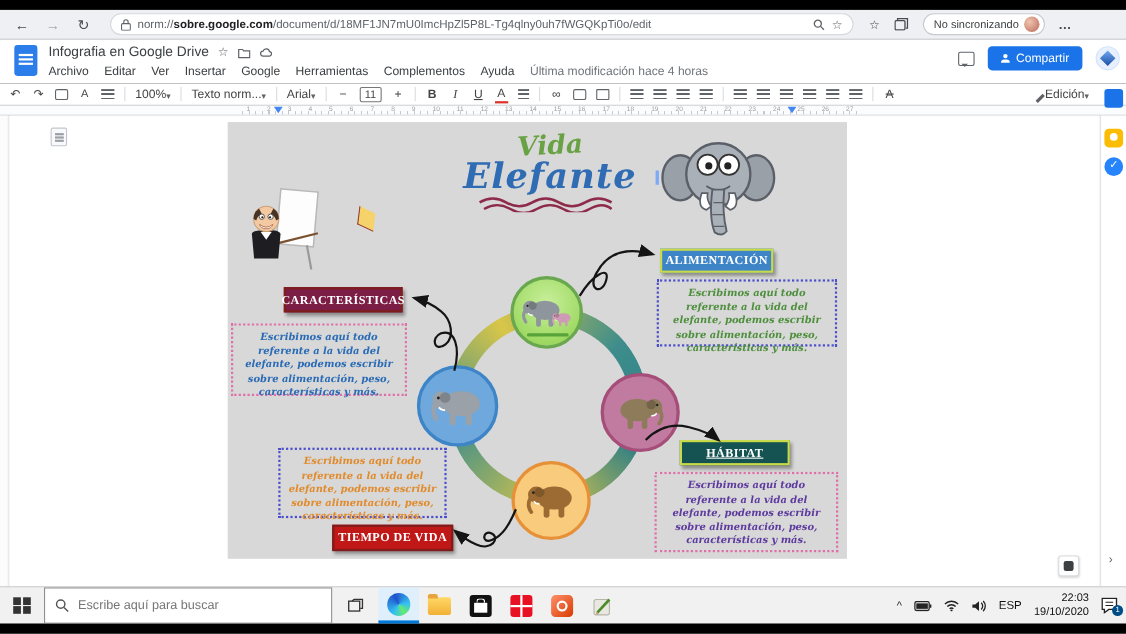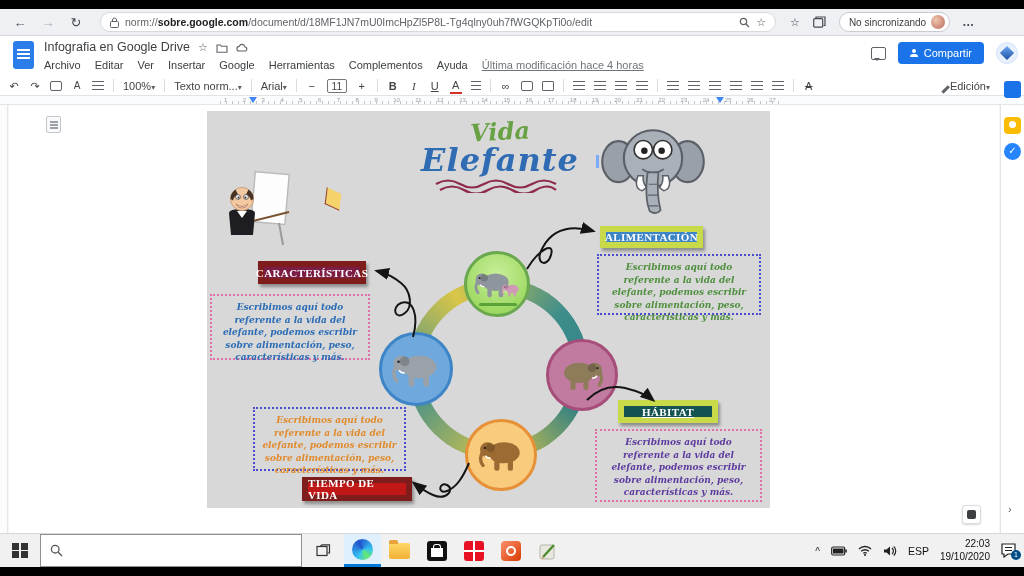--- a/index.html
+++ b/index.html
@@ -24,21 +24,21 @@
   .ellip{font-size:12px;color:#474b50;font-weight:bold;letter-spacing:1px}
 
   
   .dochead{left:0;top:36px;width:1024px;height:40px;background:#fff}
   .docicon{left:13px;top:5px;width:21px;height:28px;background:#2b7de9;border-radius:3px}
   .docicon:before{content:"";position:absolute;left:4px;top:8px;width:13px;height:2px;background:#fff;box-shadow:0 4px 0 #fff,0 8px 0 #fff}
   .doctitle-row{left:44px;top:4px;display:flex;align-items:flex-end;gap:8px;font-size:12.5px;color:#3c4043}
   .mini-ic{width:12px;height:12px;display:inline-block}
   .menurow{left:44px;top:23px;display:flex;gap:14px;font-size:11px;color:#3c4043}
   .menurow span{cursor:default}
-  .lastmod{color:#70757a;text-decoration:underline}
+  .lastmod{color:#70757a;}
   .share-area{right:6px;top:6px;display:flex;align-items:center;gap:12px}
   .cmt{width:15px;height:13px;border:1.5px solid #5f6368;border-radius:2px;position:relative}
   .cmt:after{content:"";position:absolute;left:2px;bottom:-5px;border:3px solid transparent;border-top-color:#5f6368}
   .share-btn{display:flex;align-items:center;gap:6px;background:#1a73e8;color:#fff;font-size:11px;border-radius:4px;padding:5px 12px}
   .person{width:8px;height:8px;position:relative}
   .person:before{content:"";position:absolute;left:2px;top:0;width:4px;height:4px;border-radius:50%;background:#fff}
   .person:after{content:"";position:absolute;left:0;top:4.5px;width:8px;height:3.5px;border-radius:3px 3px 0 0;background:#fff}
   .avatar-big{width:22px;height:22px;border-radius:50%;background:#e8f0fe;position:relative;border:1px solid #d2e3fc}
   .avatar-big:before{content:"";position:absolute;left:5px;top:5px;width:10px;height:10px;background:linear-gradient(135deg,#6fa8f5,#1b4fa0);transform:rotate(45deg)}
 
@@ -79,21 +79,21 @@
 
   
   .info{left:207px;top:6px;width:563px;height:397px;background:#d8d8d8;overflow:hidden}
   .script{font-family:"DejaVu Serif",serif;font-style:italic;font-weight:bold}
   .title-blk{left:208px;top:8px;width:170px;text-align:center;line-height:1.05}
   .t1{font-size:24px;color:#69a244;transform:rotate(-3deg)}
   .t2{font-size:20px;color:#e06d6d}
   .t3{font-size:32px;color:#2f6cb3;letter-spacing:1px}
   .tag{position:absolute;display:flex;align-items:center;justify-content:center;color:#fff;
        font-family:"Liberation Serif",serif;font-weight:bold;font-size:11px;letter-spacing:.4px;
-       border:6px solid #7f1d1d;box-shadow:2px 3px 3px rgba(0,0,0,.35)}
+       border:2px solid #7f1d1d;box-shadow:2px 3px 3px rgba(0,0,0,.35)}
   .tag.greenb{border-color:#c8d94a}
   .note{position:absolute;text-align:center;font-size:9px;line-height:1.4;padding:5px 4px}
   .dot-pink{border:2px dotted #e06fa8}
   .dot-blue{border:2px dotted #4a4ecb}
   .c-blue{color:#2a6bb5}.c-green{color:#4e8f3d}.c-purple{color:#5d3a9e}.c-orange{color:#e08b2d}
   .bubble{left:100px;top:20px;width:124px;height:66px;background:linear-gradient(#fdf3c0,#f5d36a);
           border:1.5px solid #8e3b3b;border-radius:14px;display:flex;align-items:center;justify-content:center;
           text-align:center;font-size:8.5px;line-height:1.35;color:#7a3fa0;padding:4px 8px}
   .bubble-tail{left:118px;top:80px;width:16px;height:16px;background:#f5d36a;border-left:1.5px solid #8e3b3b;border-bottom:1.5px solid #8e3b3b;transform:rotate(25deg) skew(18deg)}
   .ring{left:200px;top:167px;width:182px;height:182px;border-radius:50%;
@@ -413,20 +413,21 @@
           <div style="width:7px;height:7px;background:#333"></div>
         <div style="width:7px;height:7px;background:#333"></div>
           <div style="width:7px;height:7px;background:#333"></div>
       </div>
     </div>
     <div style="width:262px;background:#fff;border:1px solid #8f8f8f;display:flex;align-items:center;padding:0 9px;gap:8px">
       <svg width="13" height="13" viewBox="0 0 13 13">
         <circle cx="5.2" cy="5.2" r="3.8" fill="none" stroke="#555" stroke-width="1.3"></circle>
         <line x1="8.2" y1="8.2" x2="12" y2="12" stroke="#555" stroke-width="1.3"></line>
       </svg>
+      <input style="border: none; outline: none; font-size: 11.5px; color: rgb(51, 51, 51); width: 200px; font-family: &quot;Liberation Sans&quot;, sans-serif; background: transparent;" placeholder="Escribe aquí para buscar">
     </div>
     <div style="width:42px;display:flex;align-items:center;justify-content:center">
       <svg width="15" height="13" viewBox="0 0 15 13">
         <rect x="1" y="2.5" width="10" height="9" fill="none" stroke="#333" stroke-width="1.2"></rect>
         <path d="M4,2.5 L6,0.8 L13.5,0.8 L13.5,9 L11.5,9" fill="none" stroke="#333" stroke-width="1.2"></path>
       </svg>
     </div>
     <div style="width:37px;display:flex;align-items:center;justify-content:center;background:#dfeffc;border-bottom:3px solid #0078d7">
       <div style="width:21px;height:21px;border-radius:50%;background:conic-gradient(from 210deg,#35c1f1,#2052cc 35%,#35c1f1 65%,#66eb6e 82%,#35c1f1)"></div>
     </div>

